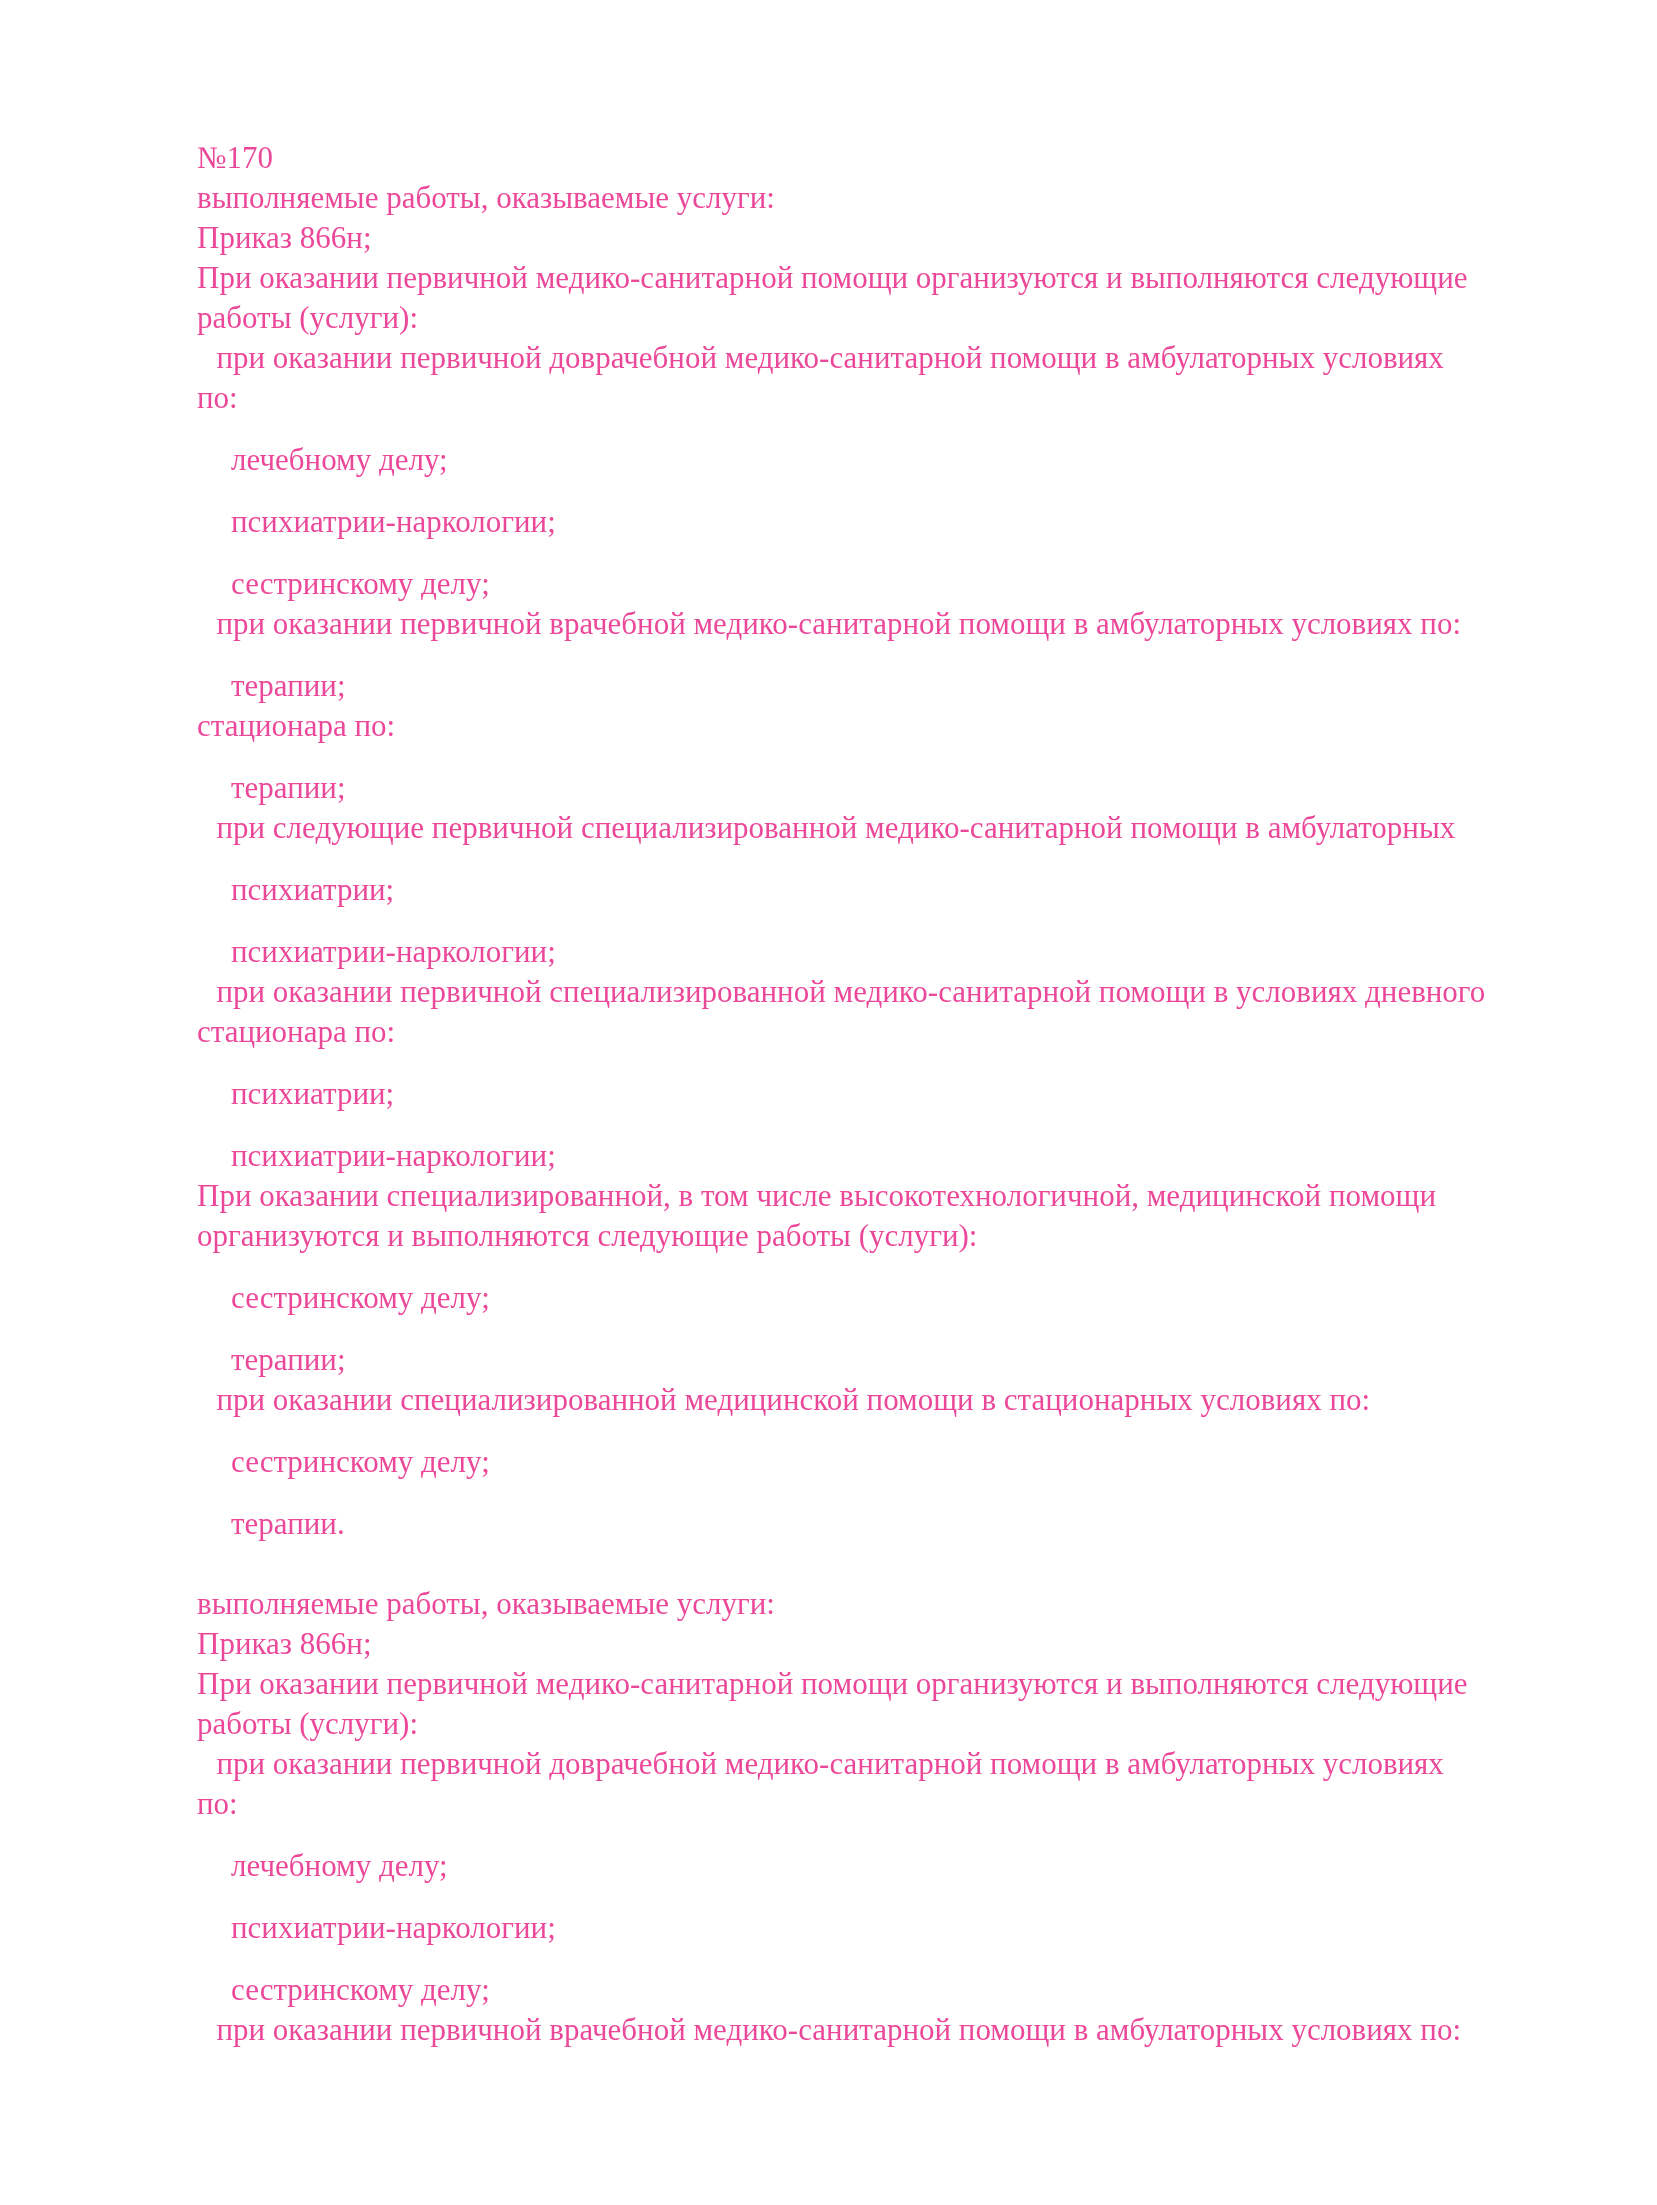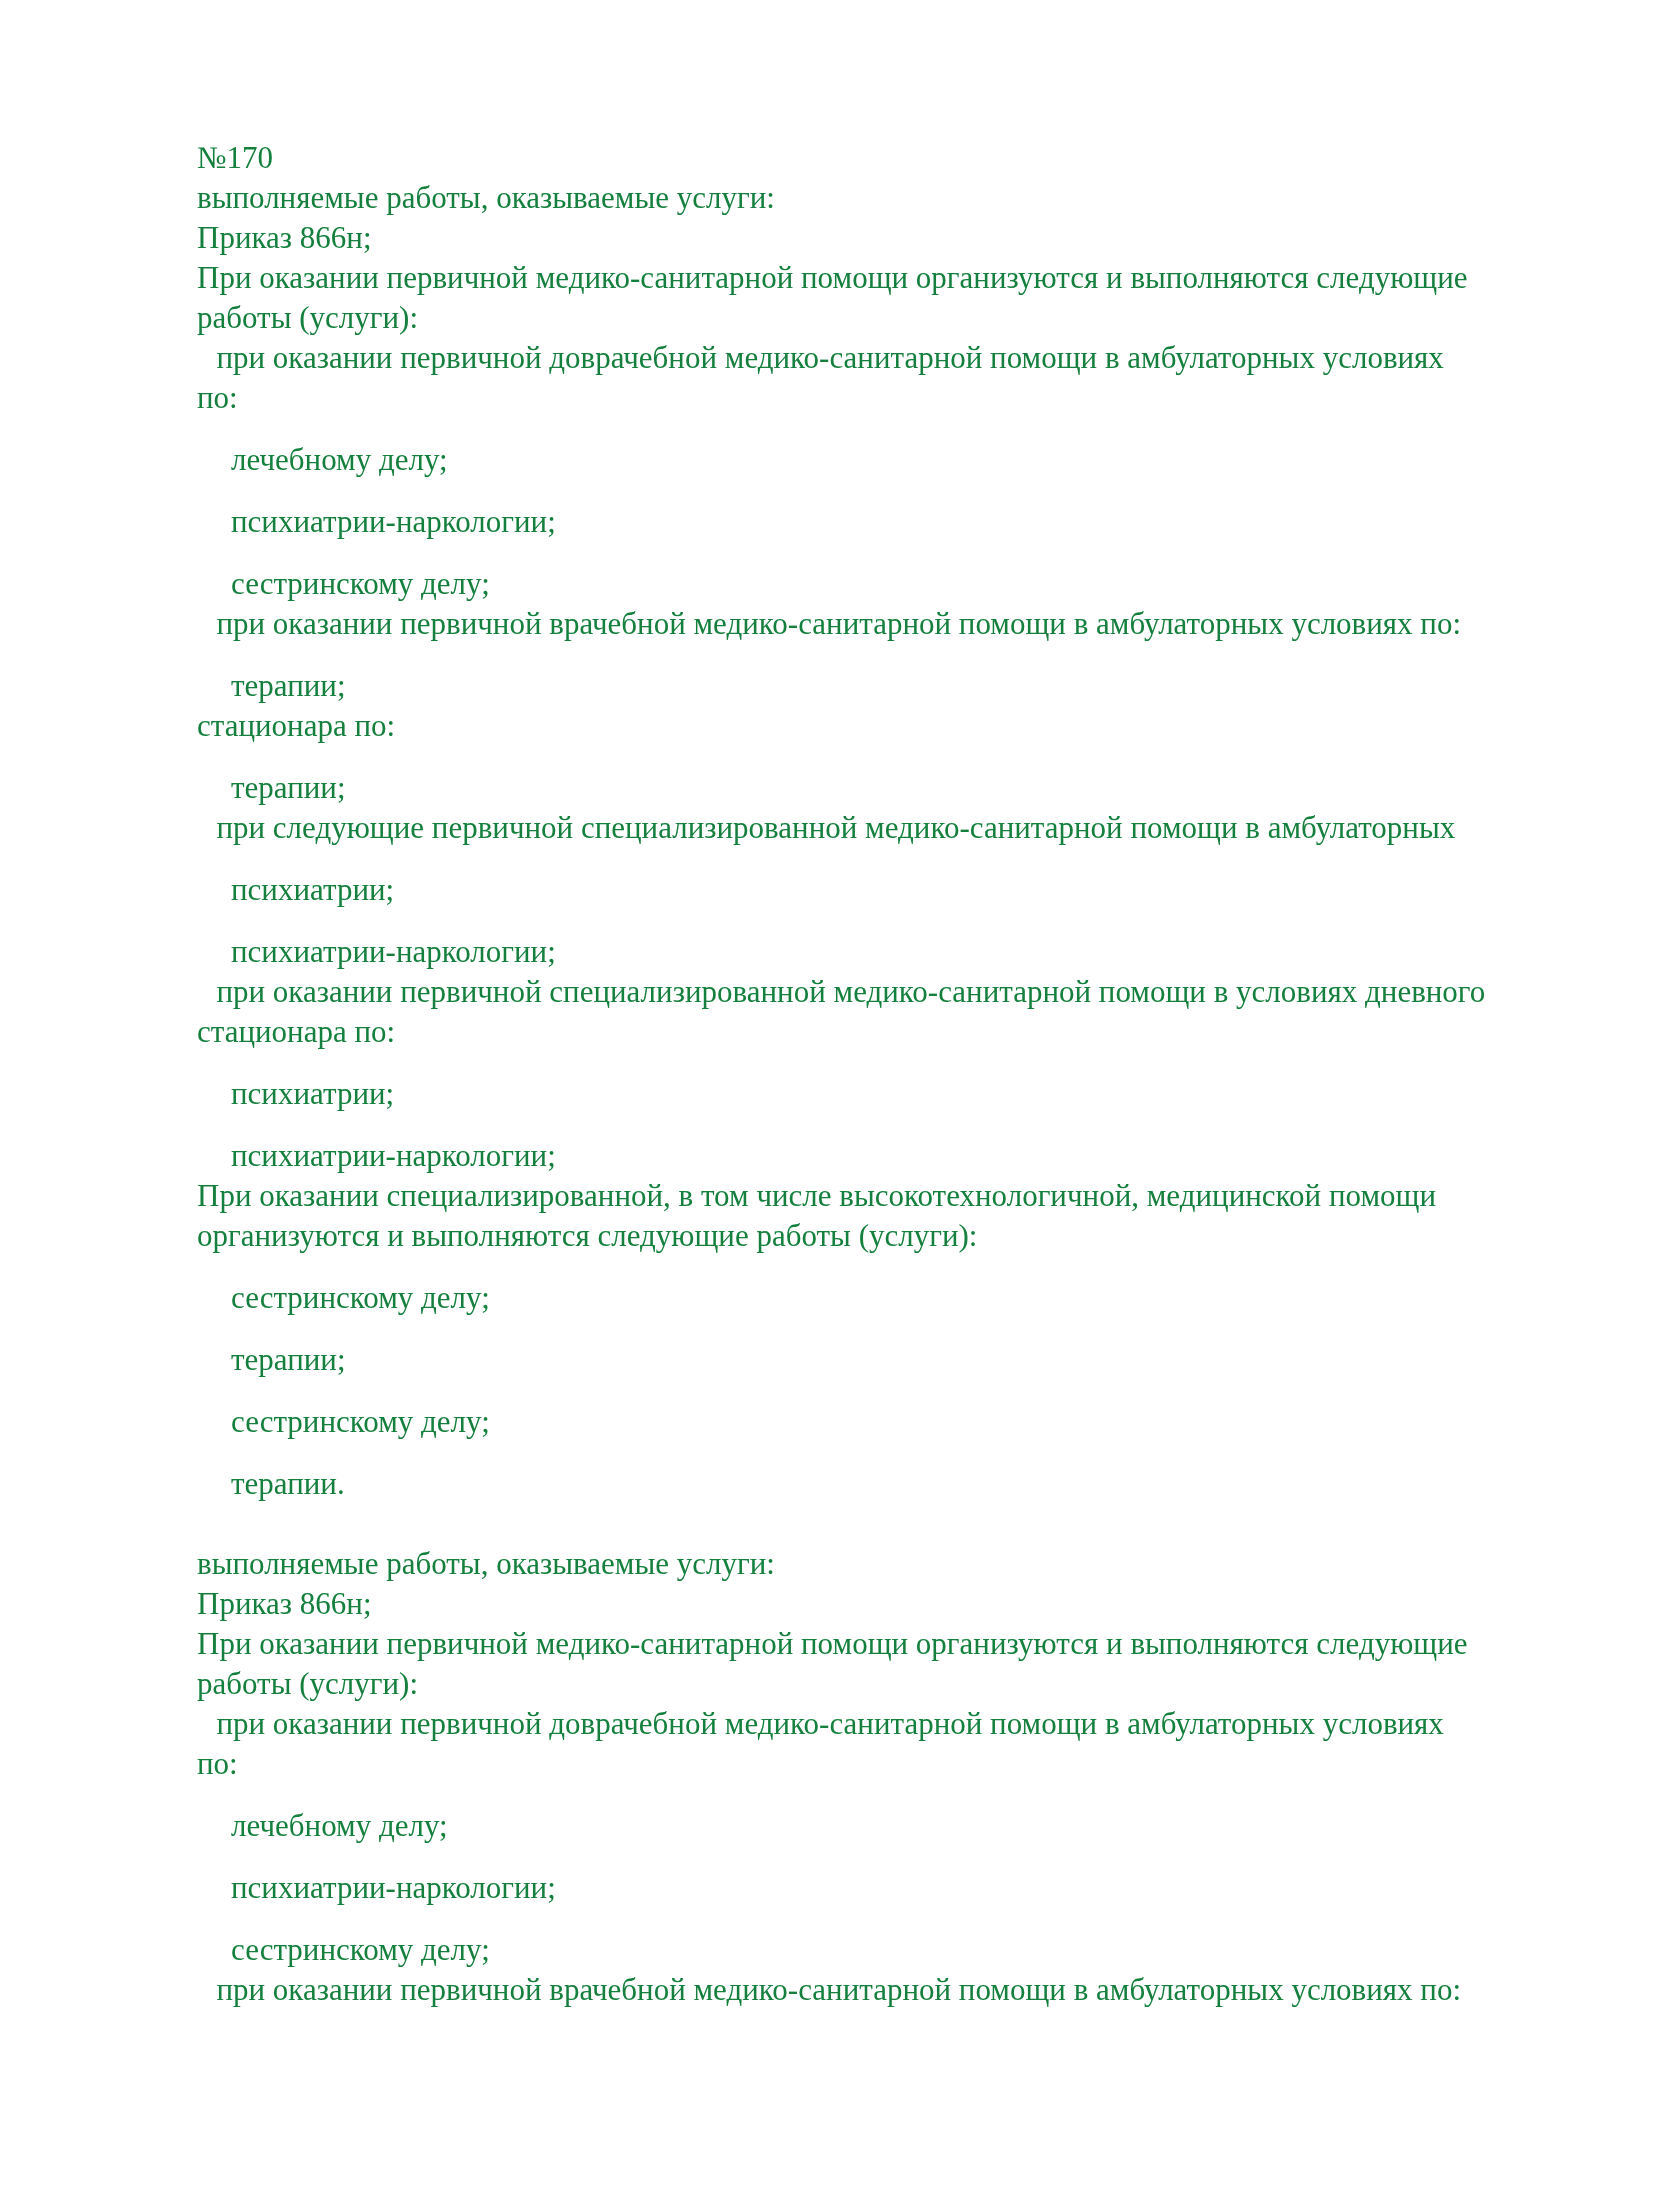--- a/index.html
+++ b/index.html
@@ -19,21 +19,21 @@
     top: 0;
     width: 1657px;
     height: 2205px;
     background: #ffffff;
   }
   .text-block {
     position: absolute;
     left: 197px;
     top: 138px;
     width: 1393px;
-    color: #15803d;
+    color: #ec4899;
     font-family: "Liberation Serif", "DejaVu Serif", serif;
     font-size: 31px;
     line-height: 40px;
     font-weight: 400;
   }
   .line {
     height: 40px;
     white-space: nowrap;
   }
   .ind0 { padding-left: 0; }
@@ -63,20 +63,21 @@
       <div class="line ind2">психиатрии;</div>
       <div class="line ind2">психиатрии-наркологии;</div>
       <div class="line ind1">при оказании первичной специализированной медико-санитарной помощи в условиях дневного</div>
       <div class="line ind0">стационара по:</div>
       <div class="line ind2">психиатрии;</div>
       <div class="line ind2">психиатрии-наркологии;</div>
       <div class="line ind0">При оказании специализированной, в том числе высокотехнологичной, медицинской помощи</div>
       <div class="line ind0">организуются и выполняются следующие работы (услуги):</div>
       <div class="line ind2">сестринскому делу;</div>
       <div class="line ind2">терапии;</div>
+      <div class="line ind1">при оказании специализированной медицинской помощи в стационарных условиях по:</div>
       <div class="line ind2">сестринскому делу;</div>
       <div class="line ind2">терапии.</div>
       <div class="line ind0"></div>
       <div class="line ind0">выполняемые работы, оказываемые услуги:</div>
       <div class="line ind0">Приказ 866н;</div>
       <div class="line ind0">При оказании первичной медико-санитарной помощи организуются и выполняются следующие</div>
       <div class="line ind0">работы (услуги):</div>
       <div class="line ind1">при оказании первичной доврачебной медико-санитарной помощи в амбулаторных условиях</div>
       <div class="line ind0">по:</div>
       <div class="line ind2">лечебному делу;</div>

